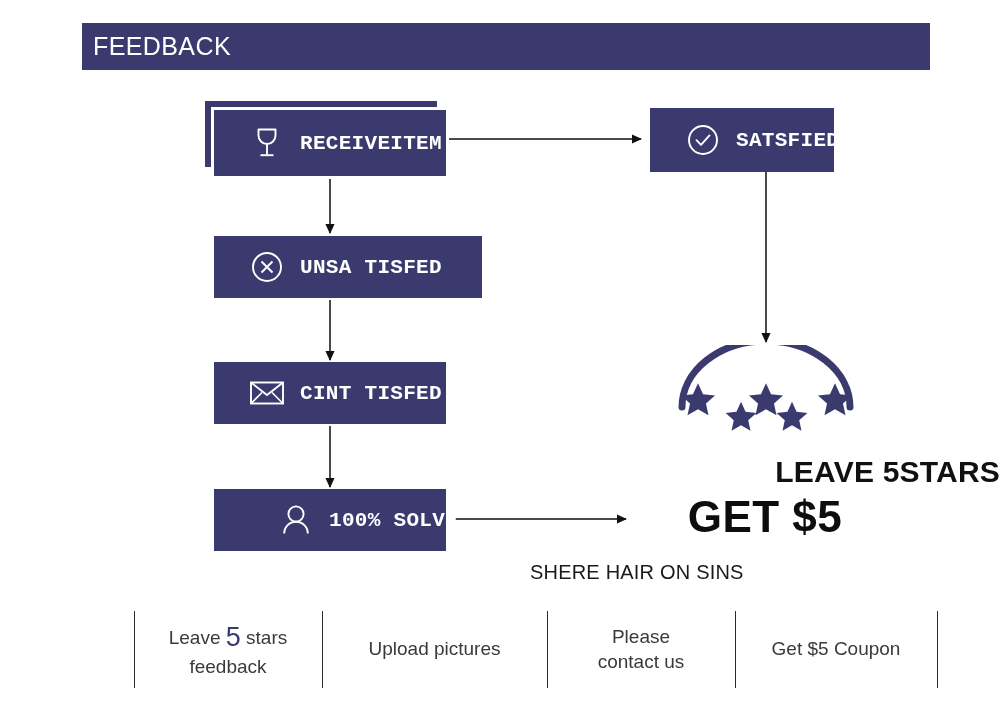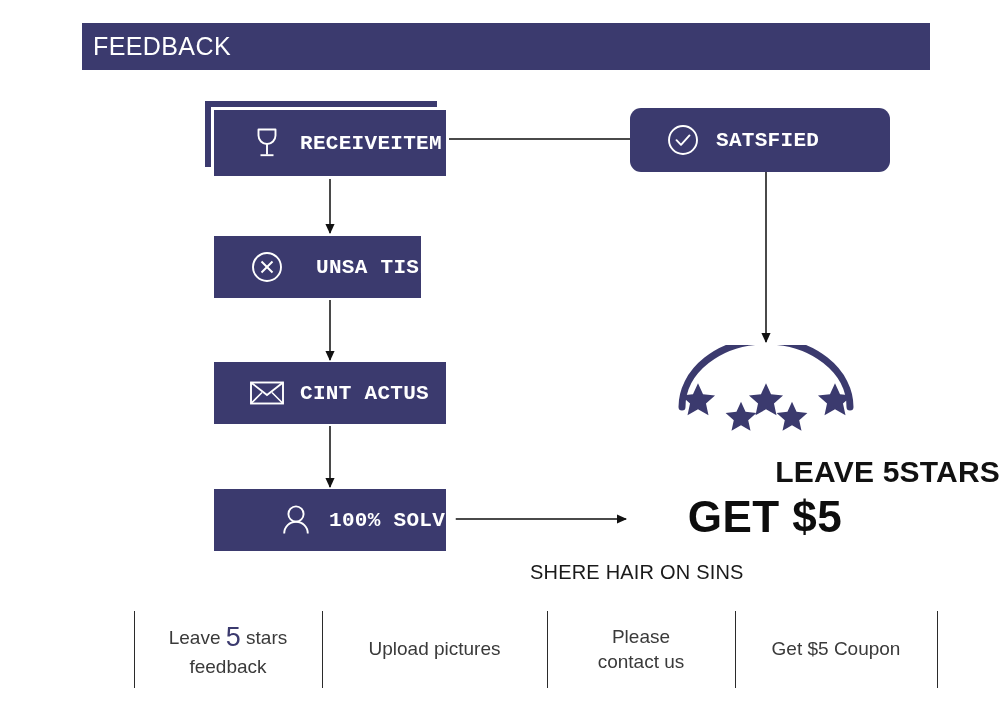--- a/index.html
+++ b/index.html
@@ -221,53 +221,53 @@
     <span class="box-icon">
       <svg width="30" height="34" viewBox="0 0 30 34">
         <path d="M6.5 3.5 h17 v6 a8.5 8.5 0 0 1 -17 0 z" fill="none" stroke="#ffffff" stroke-width="1.9" stroke-linejoin="round"></path>
         <line x1="15" y1="18.2" x2="15" y2="28.5" stroke="#ffffff" stroke-width="1.9"></line>
         <line x1="8.5" y1="29.2" x2="21.5" y2="29.2" stroke="#ffffff" stroke-width="1.9"></line>
       </svg>
     </span>
     <span class="box-label">RECEIVEITEM</span>
   </div>
 
-  <div class="flow-box" style="left:214px;top:236px;width:207px;height:62px;gap:16px;">
+  <div class="flow-box" style="left:214px;top:236px;width:268px;height:62px;">
     <span class="box-icon">
       <svg width="34" height="34" viewBox="0 0 34 34">
         <circle cx="17" cy="17" r="14" fill="none" stroke="#ffffff" stroke-width="1.9"></circle>
         <line x1="11.5" y1="11.5" x2="22.5" y2="22.5" stroke="#ffffff" stroke-width="1.9"></line>
         <line x1="22.5" y1="11.5" x2="11.5" y2="22.5" stroke="#ffffff" stroke-width="1.9"></line>
       </svg>
     </span>
     <span class="box-label">UNSA TISFED</span>
   </div>
 
   <div class="flow-box" style="left:214px;top:362px;width:232px;height:62px;">
     <span class="box-icon">
       <svg width="36" height="28" viewBox="0 0 36 28">
         <rect x="2" y="3.5" width="32" height="21" fill="none" stroke="#ffffff" stroke-width="1.9"></rect>
         <path d="M2 3.5 L18 16 L34 3.5" fill="none" stroke="#ffffff" stroke-width="1.9"></path>
         <path d="M2 24.5 L13 13.5 M34 24.5 L23 13.5" fill="none" stroke="#ffffff" stroke-width="1.6"></path>
       </svg>
     </span>
-    <span class="box-label">CINT ACTUS</span>
+    <span class="box-label">CINT TISFED</span>
   </div>
 
   <div class="flow-box" style="left:214px;top:489px;width:232px;height:62px;padding-left:29px;">
     <span class="box-icon">
       <svg width="34" height="34" viewBox="0 0 34 34">
         <circle cx="17" cy="11" r="7.6" fill="none" stroke="#ffffff" stroke-width="1.9"></circle>
         <path d="M5.2 30.5 a11.8 11.8 0 0 1 23.6 0" fill="none" stroke="#ffffff" stroke-width="1.9"></path>
       </svg>
     </span>
     <span class="box-label">100% SOLVE</span>
   </div>
 
-  <div class="flow-box" style="left:630px;top:108px;width:260px;height:64px;border-radius:11px;">
+  <div class="flow-box" style="left:650px;top:108px;width:184px;height:64px;">
     <span class="box-icon">
       <svg width="34" height="34" viewBox="0 0 34 34">
         <circle cx="17" cy="17" r="14" fill="none" stroke="#ffffff" stroke-width="1.9"></circle>
         <path d="M10.5 17.2 L15 21.8 L23.5 12.4" fill="none" stroke="#ffffff" stroke-width="1.9" stroke-linecap="round" stroke-linejoin="round"></path>
       </svg>
     </span>
     <span class="box-label">SATSFIED</span>
   </div>
 
   <div class="stars-wrap">

